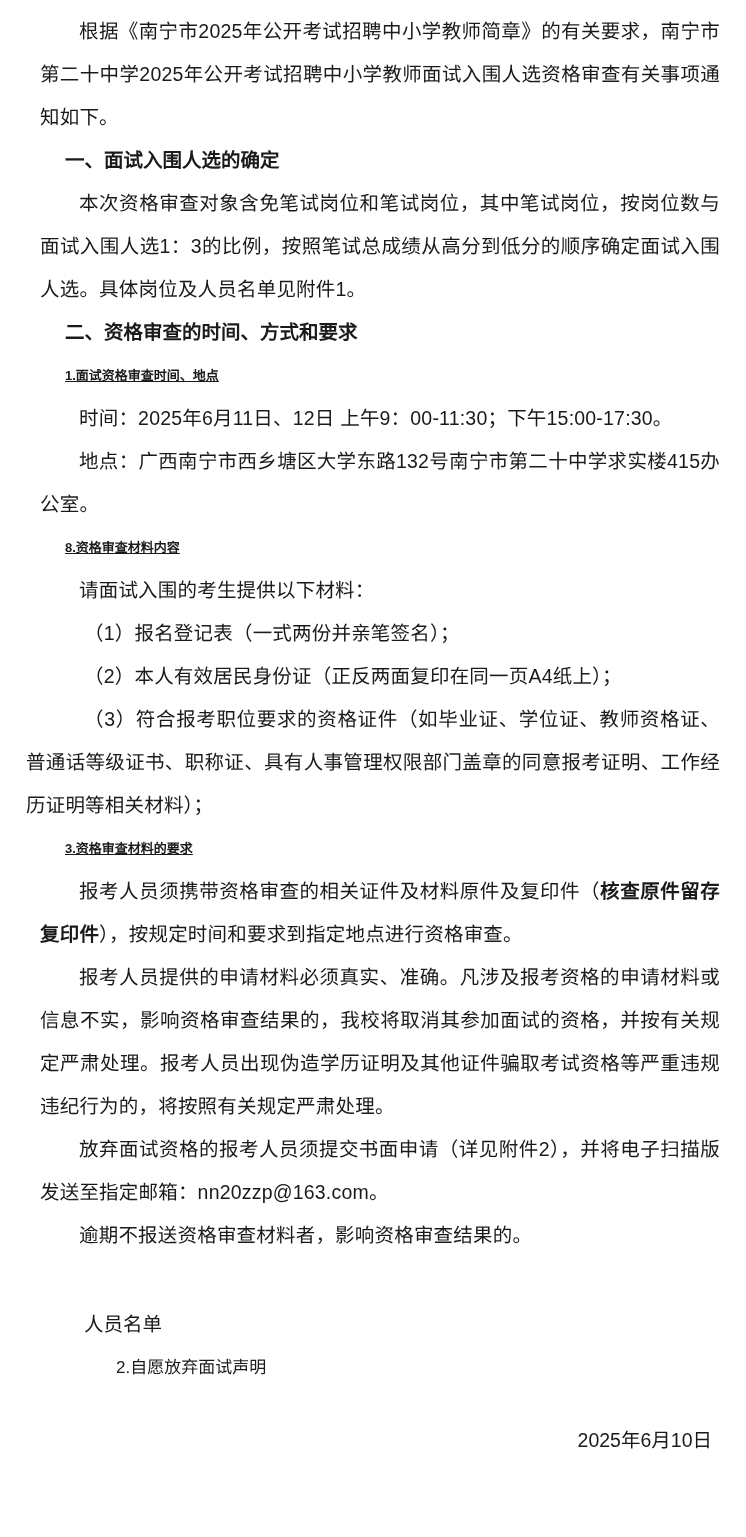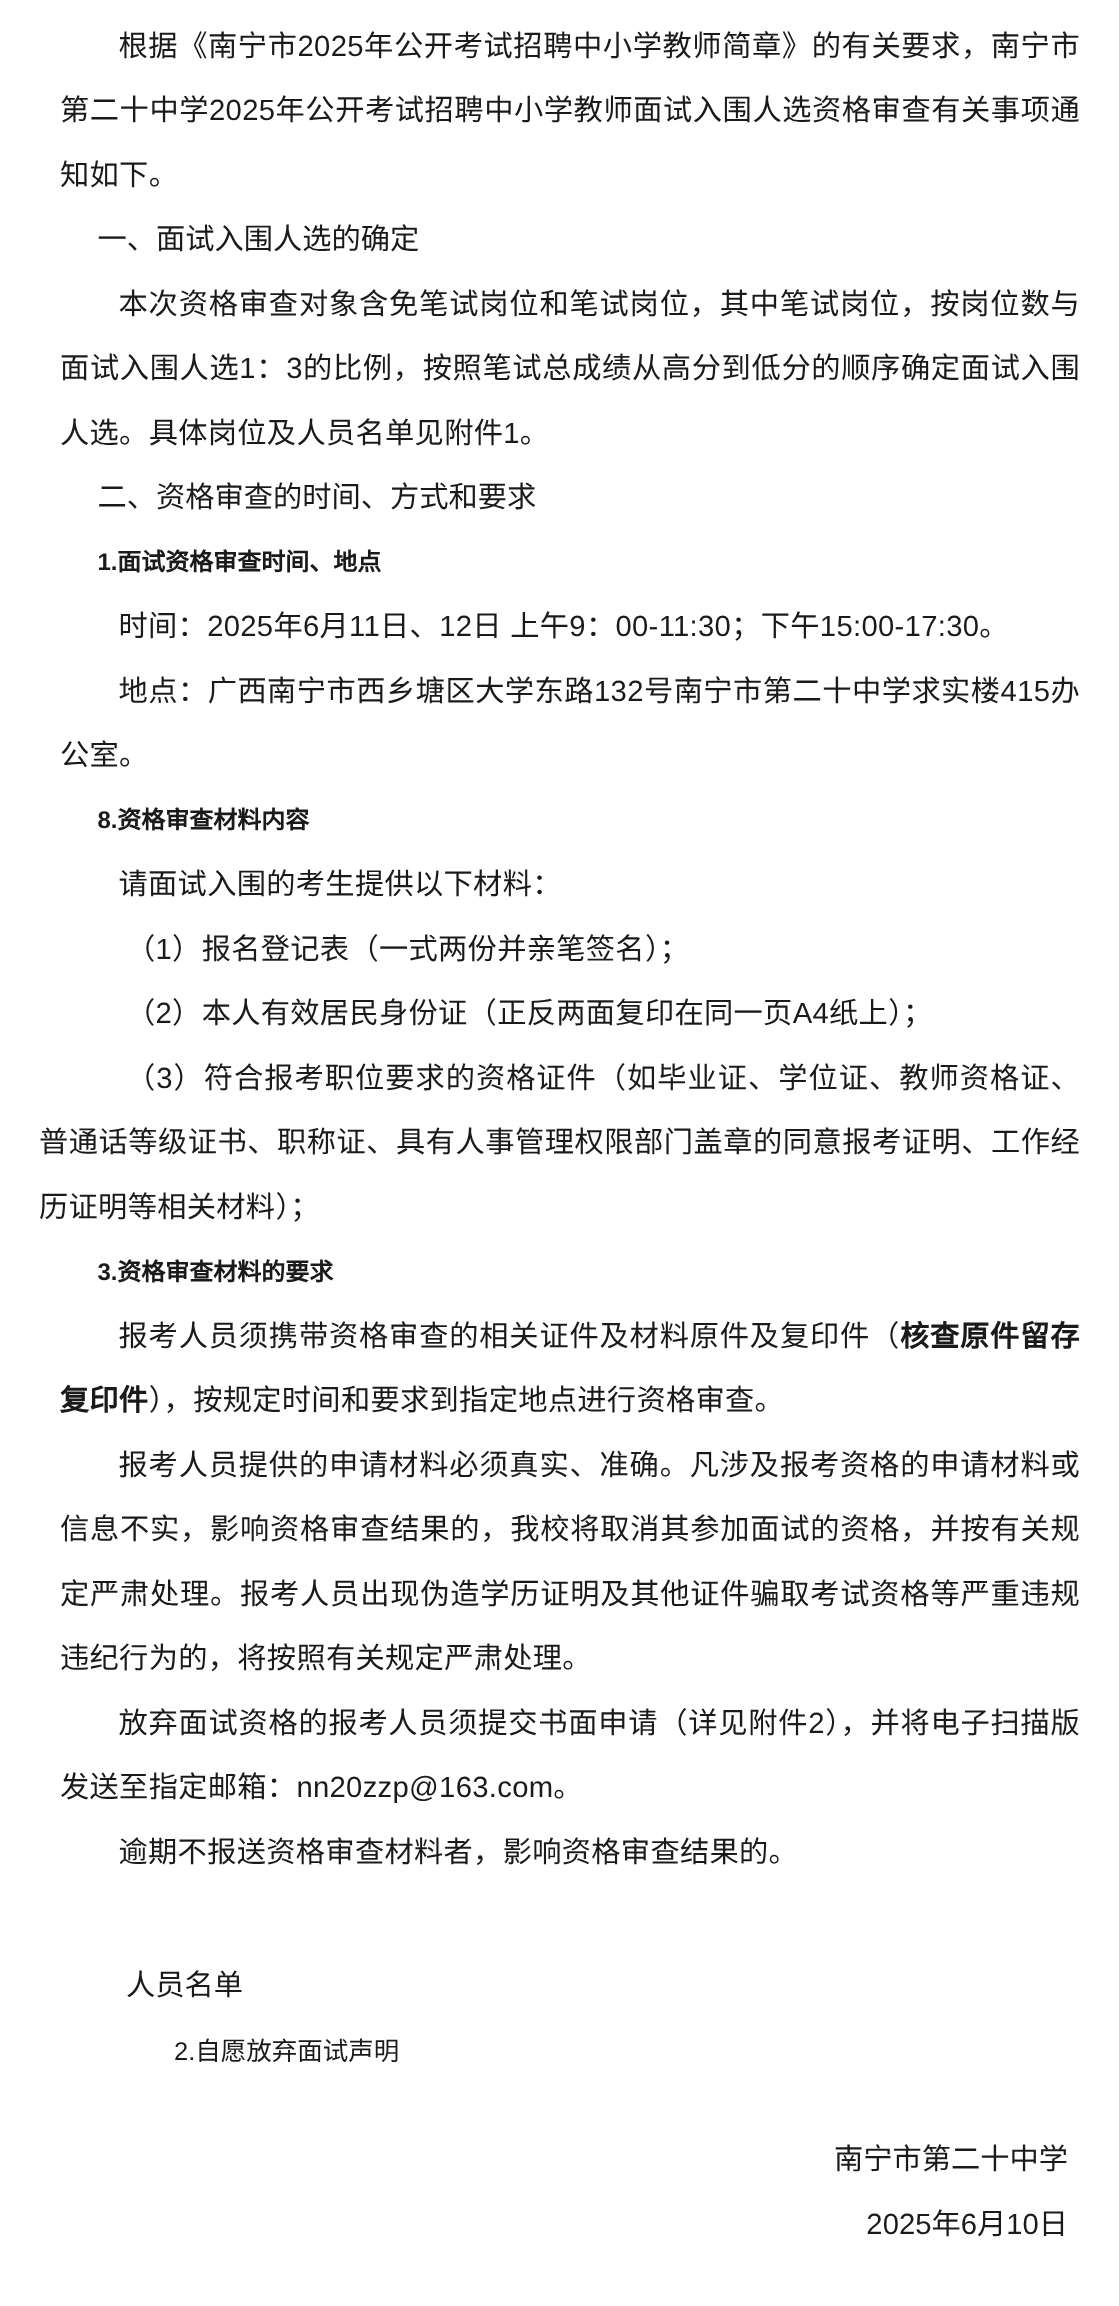--- a/index.html
+++ b/index.html
@@ -29,32 +29,33 @@
     letter-spacing: 0.2px;
   }
   .indent {
     text-indent: 39px;
     margin-left: 14px;
   }
   .indent2 {
     text-indent: 58px;
   }
   .heading {
-    font-weight: normal;
+    font-weight: bold;
     font-size: 19.5px;
     line-height: 43px;
     text-indent: 39px;
     margin: 0;
   }
   .subheading {
     font-weight: bold;
-    font-size: 16px;
+    font-size: 13px;
     line-height: 43px;
     text-indent: 39px;
     margin: 0;
+    text-decoration: underline;
   }
   .spacer-md { height: 30px; }
   .spacer-lg { height: 46px; }
   .attach-block {
     margin: 0;
   }
   .attach-line1 {
     font-size: 19.5px;
     line-height: 43px;
     text-indent: 58px;
@@ -124,16 +125,15 @@
 
   <div class="spacer-lg"></div>
 
   <div class="attach-block">
     <p class="attach-line2">人员名单</p>
     <p class="attach-line3">2.自愿放弃面试声明</p>
   </div>
 
   <div class="spacer-md"></div>
 
-  <p class="sign">南宁市第二十中学</p>
   <p class="sign">2025年6月10日</p>
 
 </div>
 
 </body></html>

